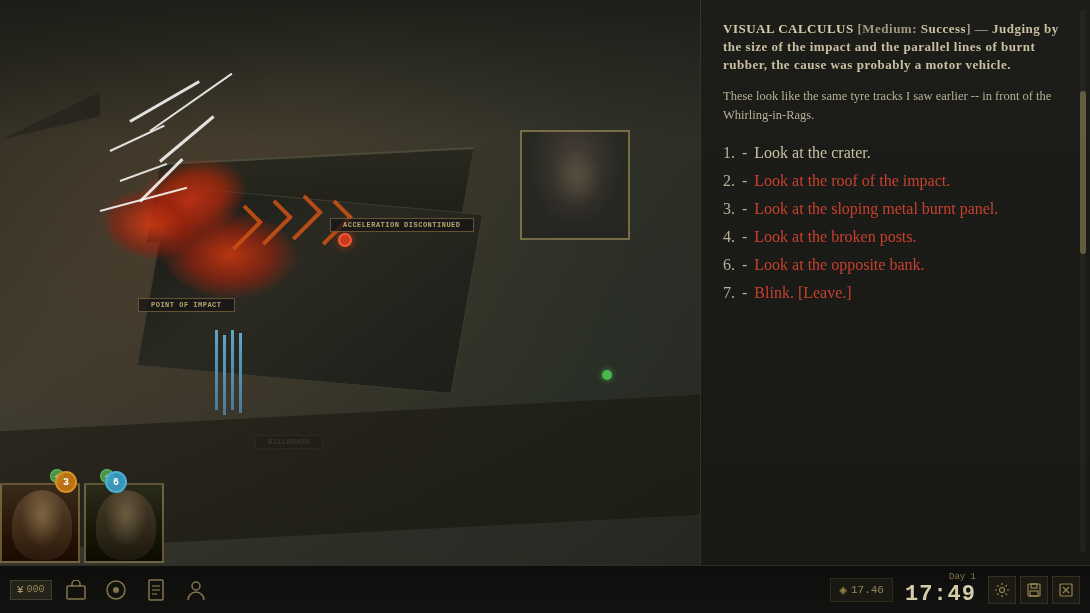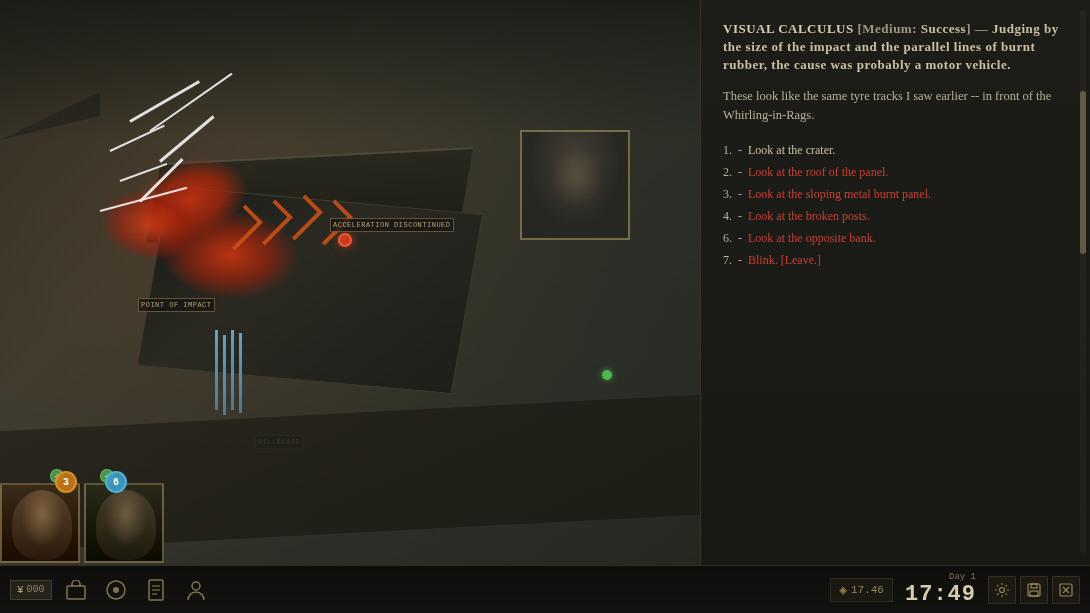--- a/index.html
+++ b/index.html
@@ -153,23 +153,24 @@
     .ac4 { left: 110px; top: 10px; }
 
     
     .label-tag {
       position: absolute;
       background: rgba(20,20,20,0.75);
       border: 1px solid rgba(180,140,80,0.5);
       color: rgba(200,180,120,0.9);
       font-size: 7px;
       font-family: 'Courier New', monospace;
-      padding: 2px 2px;
+      padding: 2px 12px;
       letter-spacing: 0.5px;
       text-transform: uppercase;
+      font-weight: bold;
     }
 
     .tag-accel { left: 330px; top: 218px; }
     .tag-impact { left: 138px; top: 298px; }
     .tag-billboard { left: 255px; top: 435px; }
 
     
     .impact-point {
       position: absolute;
       left: 338px;
@@ -375,21 +376,21 @@
       line-height: 1.55;
       margin-bottom: 16px;
     }
 
     
     .options-list {
       list-style: none;
     }
 
     .option-item {
-      font-size: 12px;
+      font-size: 16px;
       color: #b8b098;
       margin-bottom: 4px;
       line-height: 1.5;
       cursor: pointer;
     }
 
     .option-number {
       color: #b8b098;
     }
 
@@ -635,21 +636,21 @@
 
     <ol class="options-list">
       <li class="option-item">
         <span class="option-number">1.</span>
         <span class="option-dash"> - </span>
         <span class="option-text-white">Look at the crater.</span>
       </li>
       <li class="option-item">
         <span class="option-number">2.</span>
         <span class="option-dash"> - </span>
-        <span class="option-text-red">Look at the roof of the panel.</span>
+        <span class="option-text-red">Look at the roof of the impact.</span>
       </li>
       <li class="option-item">
         <span class="option-number">3.</span>
         <span class="option-dash"> - </span>
         <span class="option-text-red">Look at the sloping metal burnt panel.</span>
       </li>
       <li class="option-item">
         <span class="option-number">4.</span>
         <span class="option-dash"> - </span>
         <span class="option-text-red">Look at the broken posts.</span>

